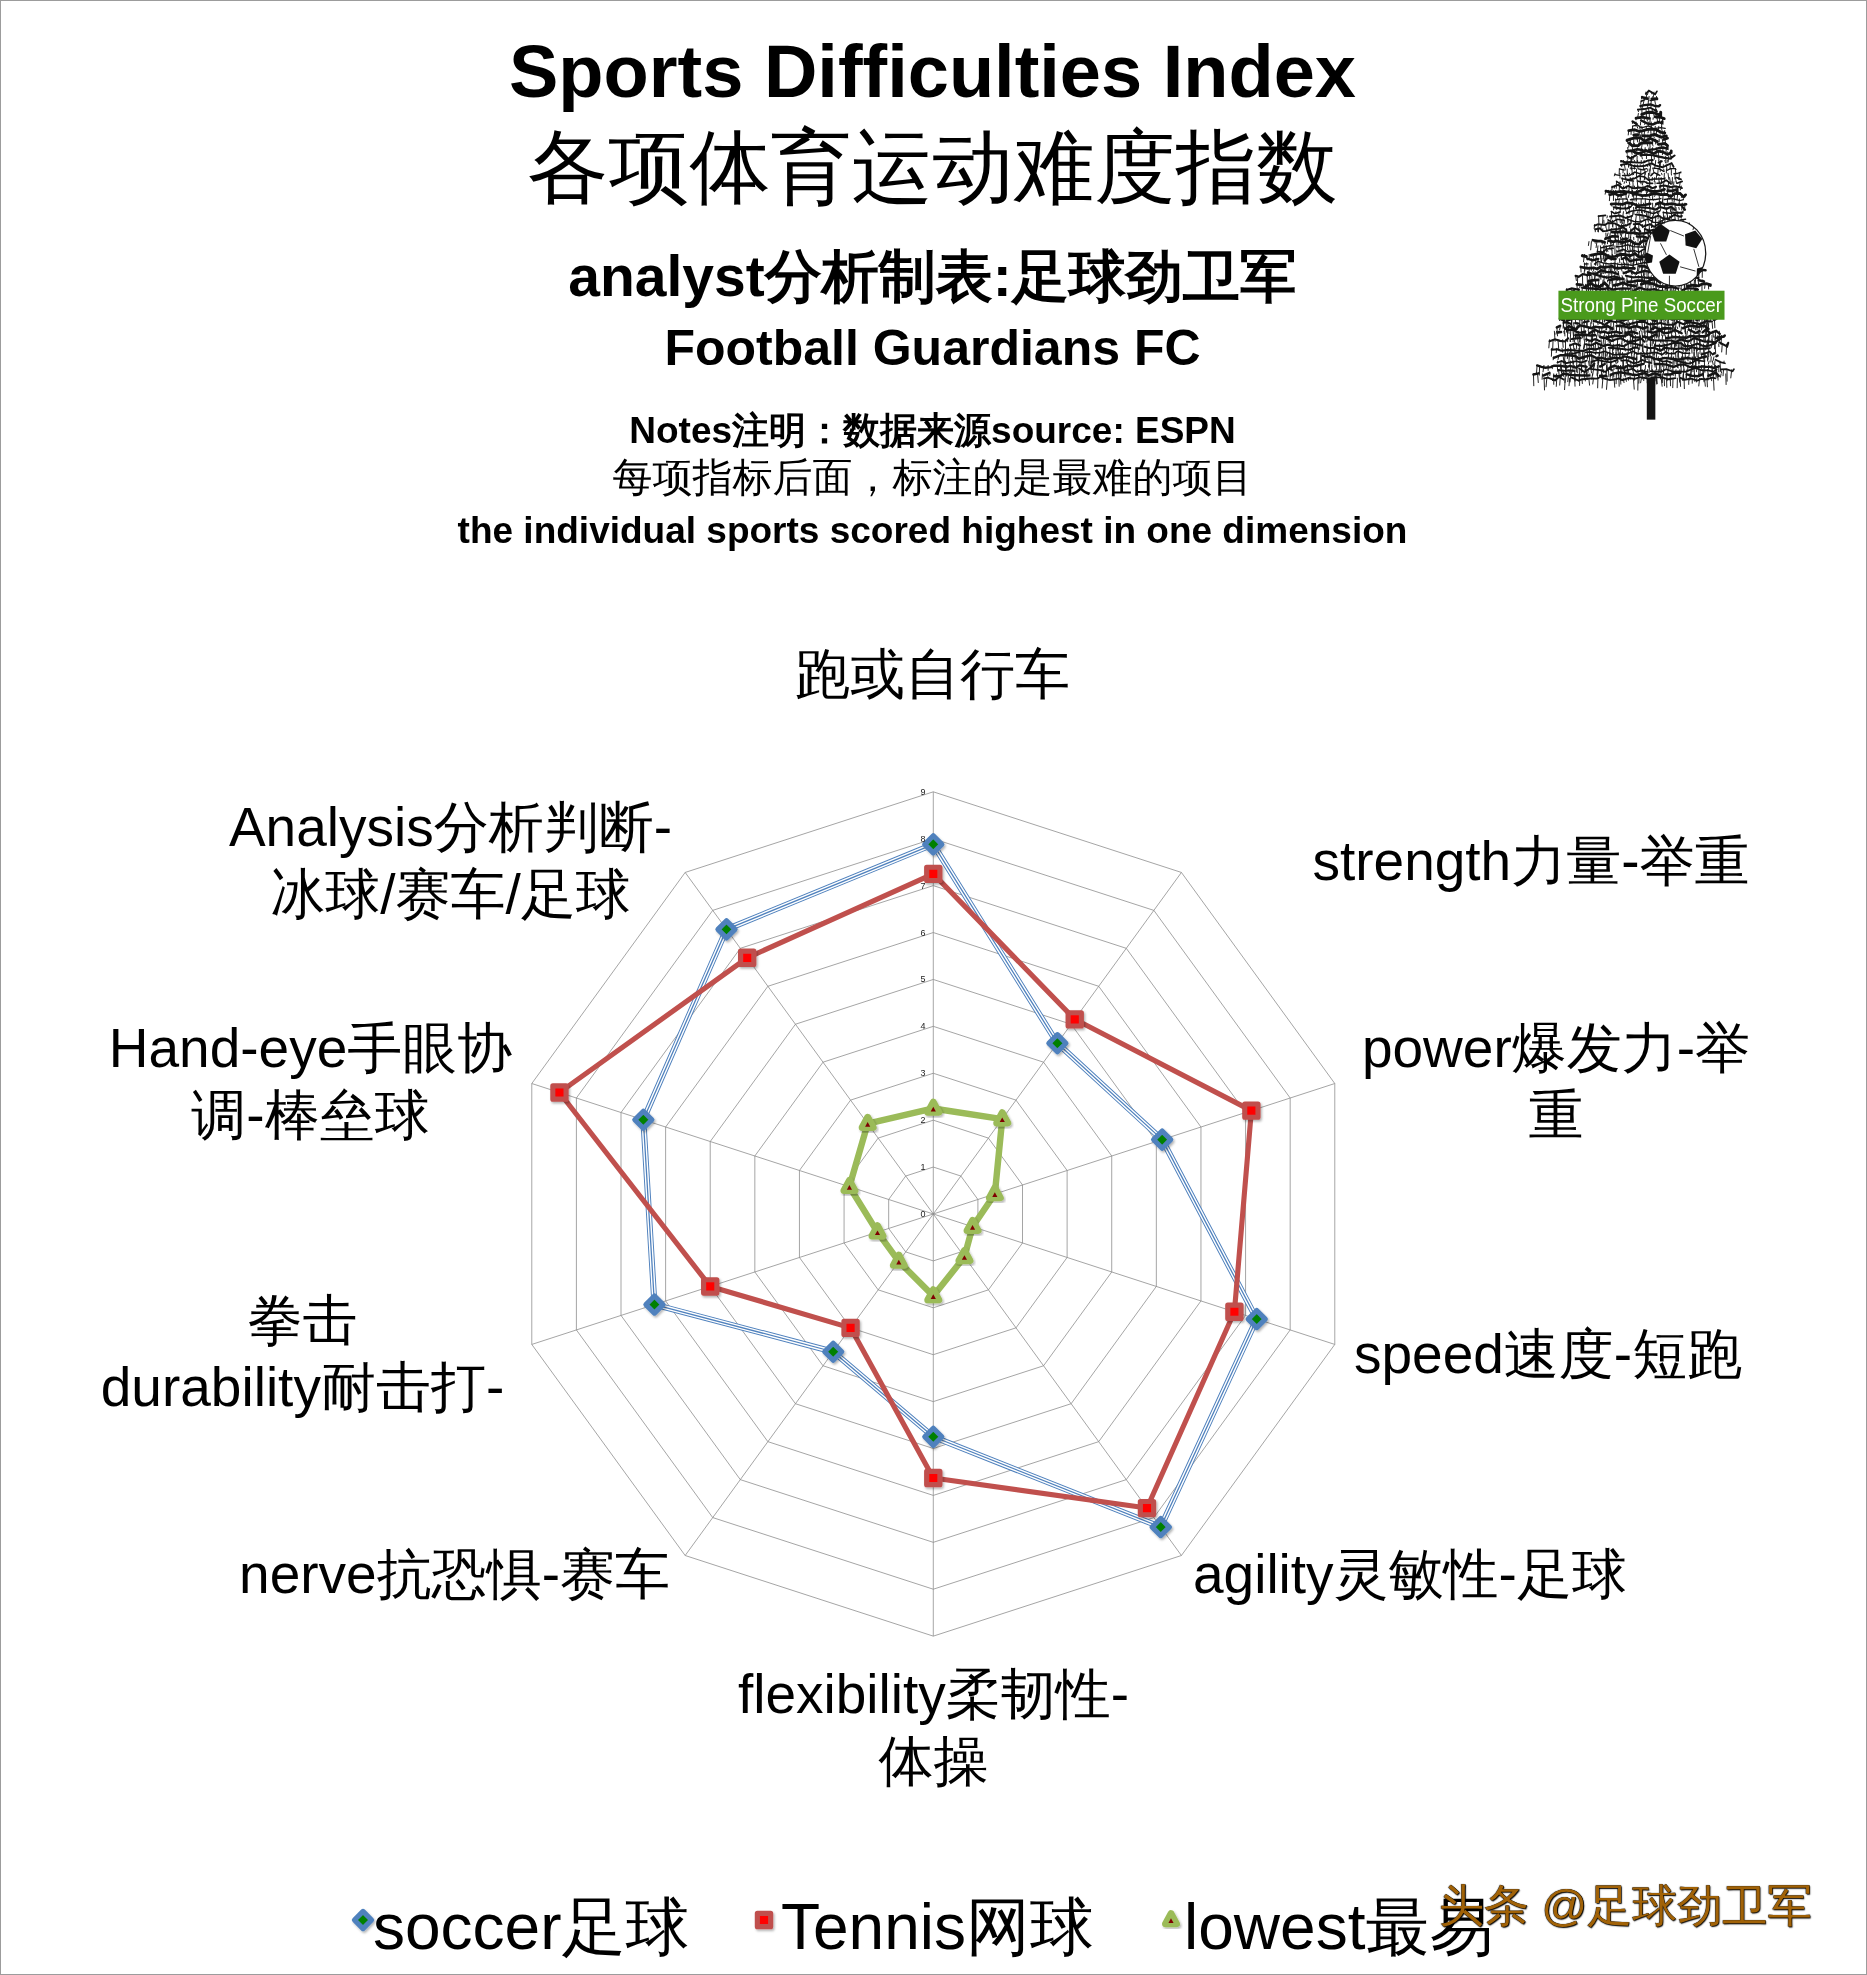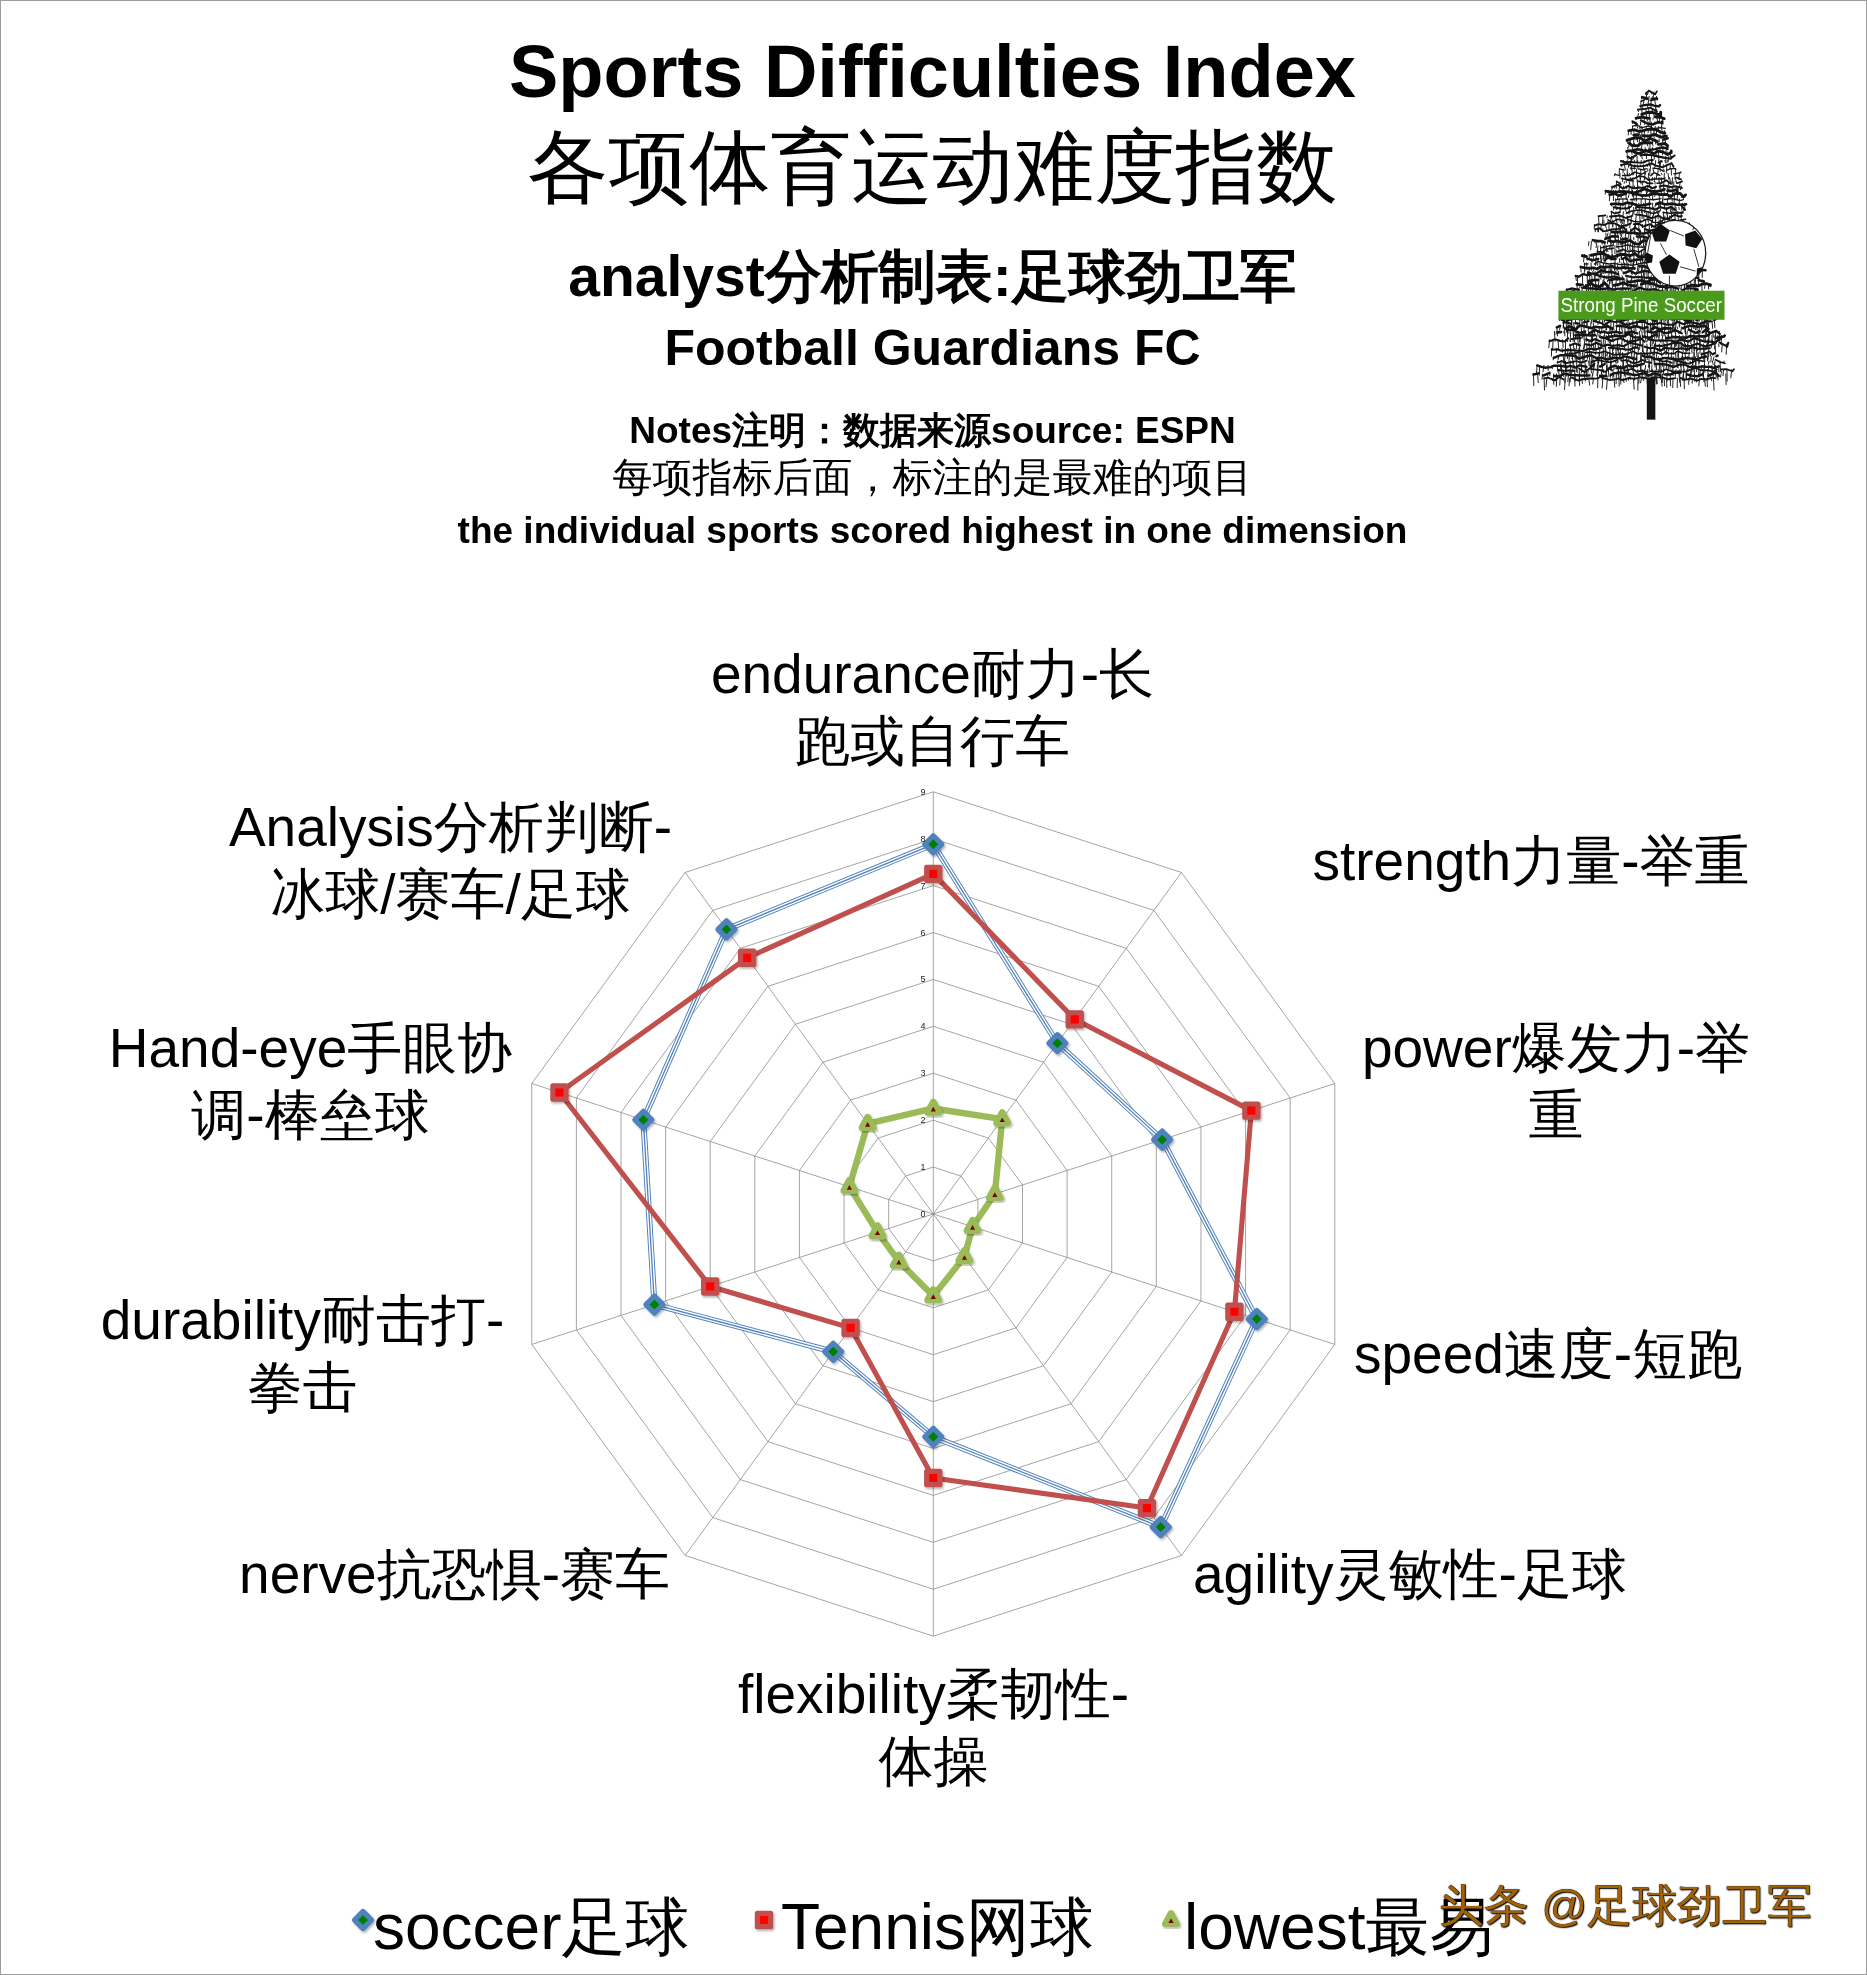--- a/index.html
+++ b/index.html
@@ -365,21 +365,20 @@
         <line x1="299" y1="358" x2="292" y2="397" stroke="#111" stroke-width="2"></line>
         <line x1="330" y1="330" x2="334" y2="318" stroke="#111" stroke-width="2"></line>
         <line x1="398" y1="344" x2="404" y2="322" stroke="#111" stroke-width="2"></line>
       </g>
   </g>
   <rect id="logo-banner" x="83" y="486" width="389" height="68" fill="#4a9a1c"></rect>
   <text x="277" y="535" text-anchor="middle" font-size="46" fill="#ffffff" textLength="378" lengthAdjust="spacingAndGlyphs" font-family="Liberation Sans, sans-serif">Strong Pine Soccer</text>
 </svg>
 
 <div class="axis-label" style="left:633px;top:641px;width:599px;text-align:center;">
-  <div>endurance耐力-长</div>
   <div>跑或自行车</div>
 </div>
 <div class="axis-label" style="left:1193px;top:828px;width:642px;text-align:center;margin-left:17px;">
   <div>strength力量-举重</div>
 </div>
 <div class="axis-label" style="left:1342px;top:1015px;width:428px;text-align:center;">
   <div>power爆发力-举</div>
   <div>重</div>
 </div>
 <div class="axis-label" style="left:1354px;top:1321px;width:492px;text-align:left;">
@@ -389,22 +388,22 @@
   <div>agility灵敏性-足球</div>
 </div>
 <div class="axis-label" style="left:634px;top:1661px;width:599px;text-align:center;">
   <div>flexibility柔韧性-</div>
   <div>体操</div>
 </div>
 <div class="axis-label" style="left:157px;top:1541px;width:513px;text-align:right;">
   <div>nerve抗恐惧-赛车</div>
 </div>
 <div class="axis-label" style="left:46px;top:1287px;width:513px;text-align:center;">
+  <div>拳击</div>
   <div>durability耐击打-</div>
-  <div>拳击</div>
 </div>
 <div class="axis-label" style="left:54px;top:1015px;width:513px;text-align:center;">
   <div>Hand-eye手眼协</div>
   <div>调-棒垒球</div>
 </div>
 <div class="axis-label" style="left:194px;top:794px;width:513px;text-align:center;">
   <div>Analysis分析判断-</div>
   <div>冰球/赛车/足球</div>
 </div>
 

